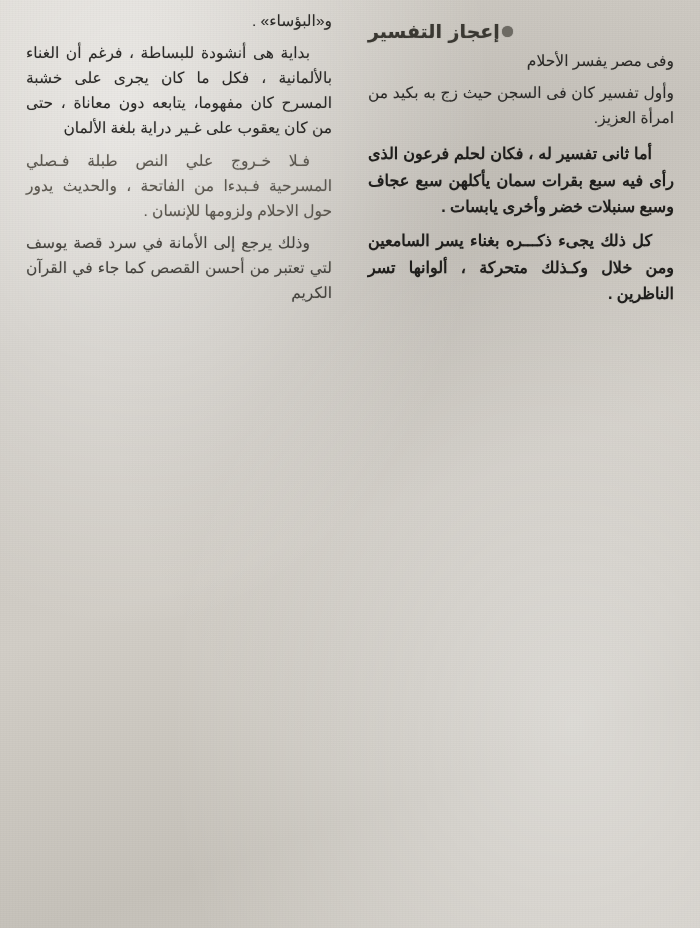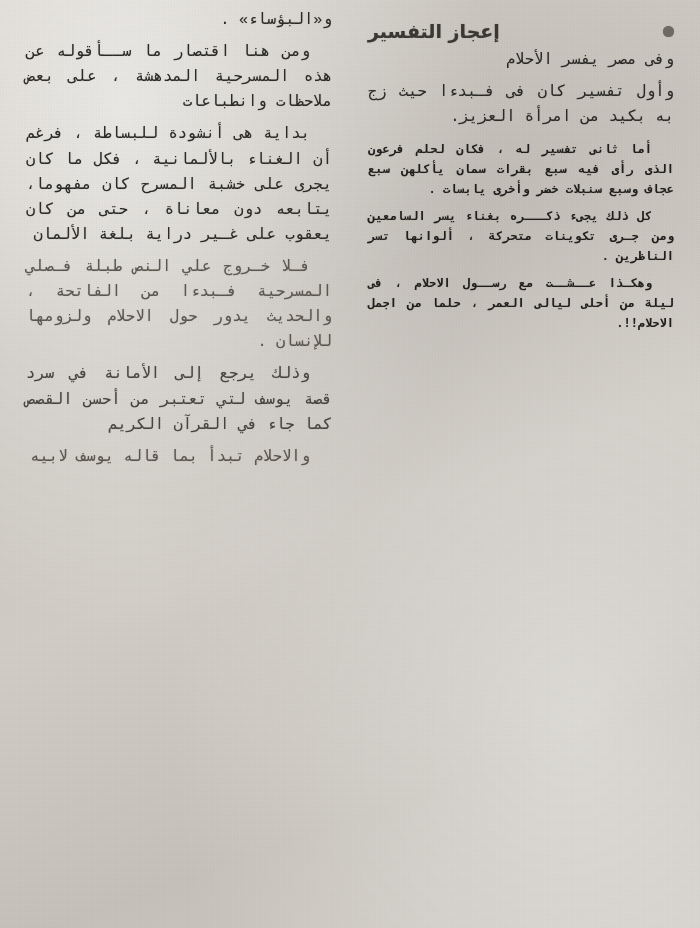--- a/index.html
+++ b/index.html
@@ -52,43 +52,43 @@
   .col-right { padding-left: 18px; }
   .col-left  { padding-right: 18px; }
 
   p.para {
     margin: 0 0 7px 0;
     font-size: 15.5px;
     line-height: 1.62;
     color: #2b2a28;
     text-align: justify;
     text-indent: 22px;
-    font-family: Liberation Mono, monospace;
+    font-family: Liberation Sans, sans-serif;
     text-shadow: 0 0 1px rgba(90,85,78,0.35);
   }
   p.para.noindent { text-indent: 0; }
   p.first {
     margin-top: 0;
   }
   p.bold {
     font-weight: bold;
-    font-size: 12px;
+    font-size: 16px;
     color: #1f1e1c;
     line-height: 1.66;
   }
   p.faint {
     color: #46443f;
   }
   p.faint2 {
     color: #5b574f;
   }
   .heading {
     display: flex;
     align-items: center;
-    justify-content: space-between;
+    justify-content: flex-end;
     gap: 2px;
     margin: 12px 0 6px 0;
     direction: rtl;
   }
   .heading .bullet {
     display: inline-block;
     width: 11px;
     height: 11px;
     border-radius: 50%;
     background: #6d6a63;
@@ -114,36 +114,33 @@
 
     <div class="col col-right">
 
 
       <div class="heading">
         <span class="bullet"></span>
         <span class="htext">إعجاز التفسير</span>
       </div>
 
       <p class="para noindent">وفى مصر يفسر الأحلام</p>
-      <p class="para noindent">وأول تفسير كان فى فـبدءا حيث زج به بكيد من امرأة العزيز.</p>
+      <p class="para noindent">وأول تفسير كان فى السجن حيث زج به بكيد من امرأة العزيز.</p>
 
       <div class="spacer-sm"></div>
 
       <p class="para bold">أما ثانى تفسير له ، فكان لحلم فرعون الذى رأى فيه سبع بقرات سمان يأكلهن سبع عجاف وسبع سنبلات خضر وأخرى يابسات .</p>
-      <p class="para bold">كل ذلك يجىء ذكـــره بغناء يسر السامعين ومن جـرى تكوينات متحركة ، ألوانها تسر الناظرين .</p>
-      <p class="para bold">وهكـذا عــشــت مع رســول الاحلام ، فى ليلة من أحلى ليالى العمر ، حلما من اجمل الاحلام!!.</p>
+      <p class="para bold">كل ذلك يجىء ذكـــره بغناء يسر السامعين ومن خلال وكـذلك متحركة ، ألوانها تسر الناظرين .</p>
     </div>
 
     <div class="col col-left">
 
       <p class="para first noindent">و«البؤساء» .</p>
 
-      <p class="para">ومن هنا اقتصار ما ســأقوله عن هذه المسرحية المدهشة ، على بعض ملاحظات وانطباعات</p>
 
 
       <p class="para">بداية هى أنشودة للبساطة ، فرغم أن الغناء بالألمانية ، فكل ما كان يجرى على خشبة المسرح كان مفهوما، يتابعه دون معاناة ، حتى من كان يعقوب على غـير دراية بلغة الألمان</p>
       <p class="para faint2">فـلا خـروج علي النص طبلة فـصلي المسرحية فـبدءا من الفاتحة ، والحديث يدور حول الاحلام ولزومها للإنسان .</p>
       <p class="para faint">وذلك يرجع إلى الأمانة في سرد قصة يوسف لتي تعتبر من أحسن القصص كما جاء في القرآن الكريم</p>
-      <p class="para faint2">والاحلام تبدأ بما قاله يوسف لابيه</p>
     </div>
 
   </div>
 </div>
 
 </body></html>

